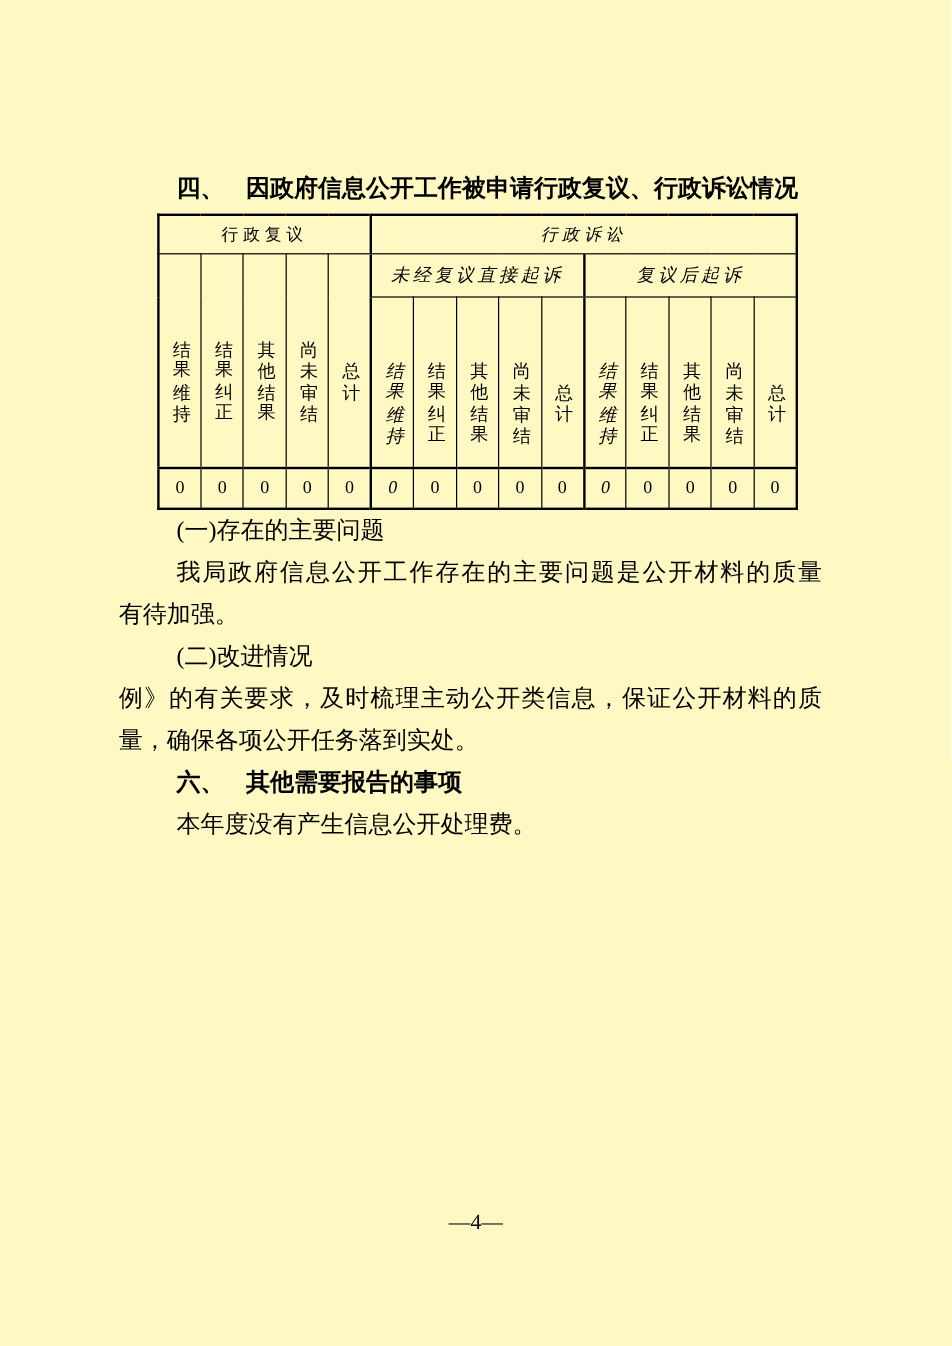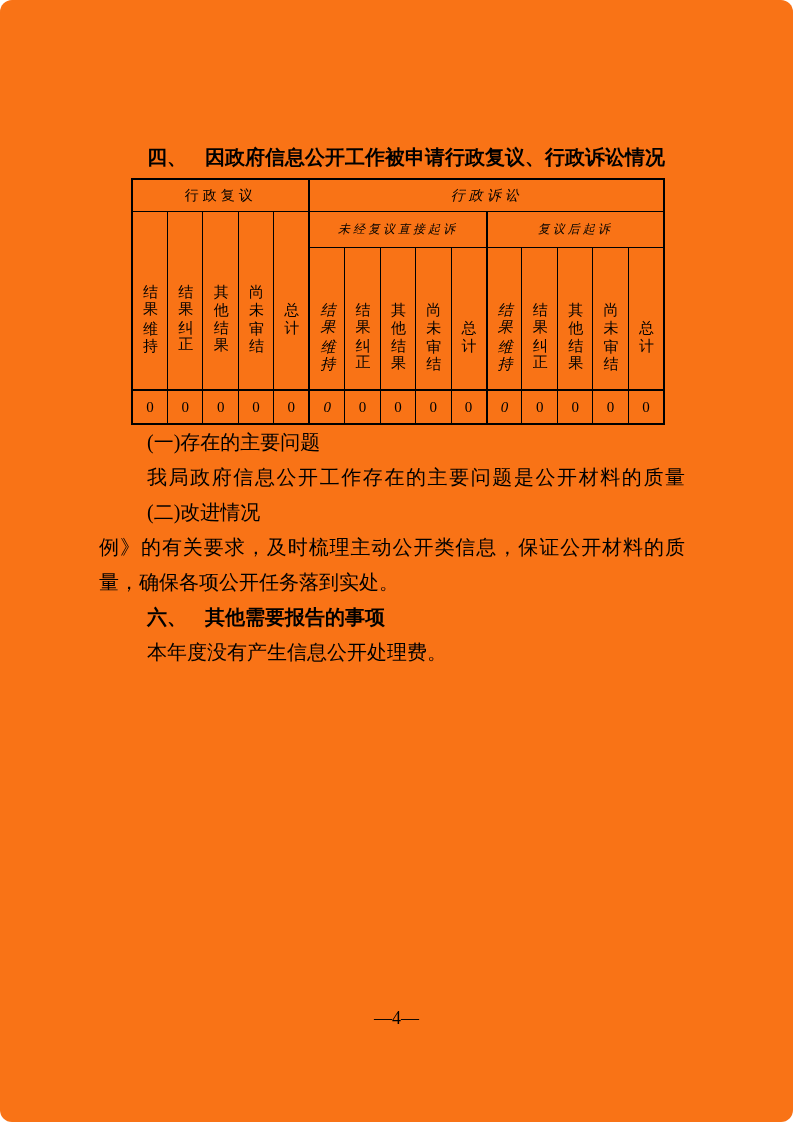--- a/index.html
+++ b/index.html
@@ -4,25 +4,24 @@
 <style>
   html, body {
     margin: 0;
     padding: 0;
     background: #ffffff;
   }
   .sheet {
     position: relative;
     width: 793px;
     height: 1122px;
-    background: #f97316;
+    background: #fef9c3;
     color: #000000;
     overflow: hidden;
     font-family: "Liberation Serif", "DejaVu Serif", serif;
-    border-radius: 12px;
   }
   .doc {
     position: absolute;
     left: 99px;
     top: 143px;
     width: 586px;
   }
   
   .heading {
     font-family: "Liberation Sans", "DejaVu Sans", sans-serif;
@@ -65,21 +64,21 @@
   }
   table.rtab { border: 2px solid #000000; }
   .bl2 { border-left-width: 2px !important; font-style: italic; }
   tr.r1 th {
     height: 31px;
     font-size: 14px;
     letter-spacing: 4px;
   }
   tr.r2 th.shead {
     height: 35px;
-    font-size: 12px;
+    font-size: 15px;
     letter-spacing: 3px;
   }
   tr.r3 th { height: 141px; }
   .vt {
     display: inline-block;
     writing-mode: vertical-rl;
     text-orientation: upright;
     font-size: 15px;
     line-height: 1;
     letter-spacing: 18px;
@@ -154,20 +153,21 @@
         <td>0</td>
         <td>0</td>
         <td>0</td>
       </tr>
     </tbody>
       </table>
 
 
     <div class="bline indent">(一)存在的主要问题</div>
     <div class="bline fill indent">我局政府信息公开工作存在的主要问题是公开材料的质量</div>
+    <div class="bline">有待加强。</div>
 
     <div class="bline indent">(二)改进情况</div>
     <div class="bline fill">例》的有关要求，及时梳理主动公开类信息，保证公开材料的质</div>
     <div class="bline">量，确保各项公开任务落到实处。</div>
 
     <div class="heading inbody"><span class="hnum">六、</span><span>其他需要报告的事项</span></div>
     <div class="bline indent">本年度没有产生信息公开处理费。</div>
 
   </div>
 

